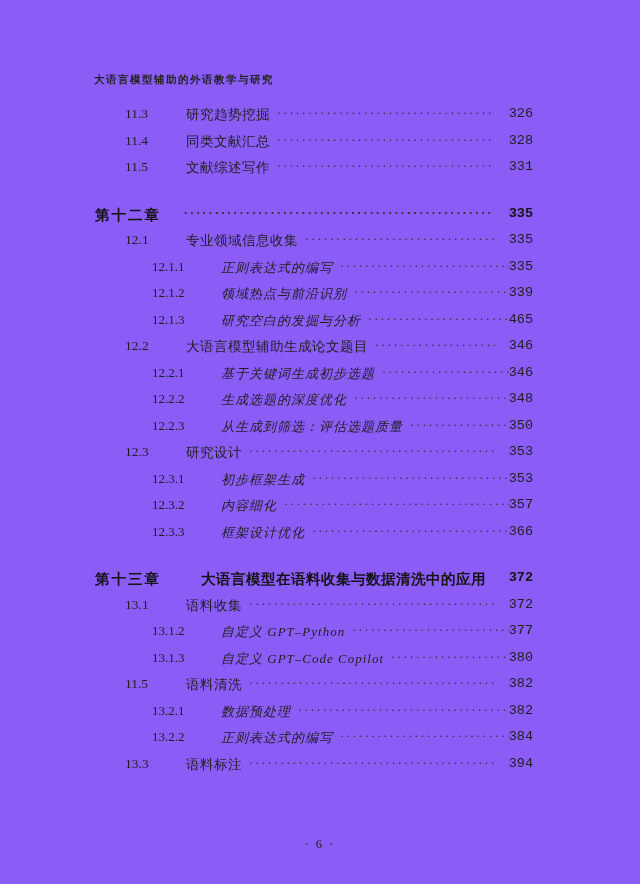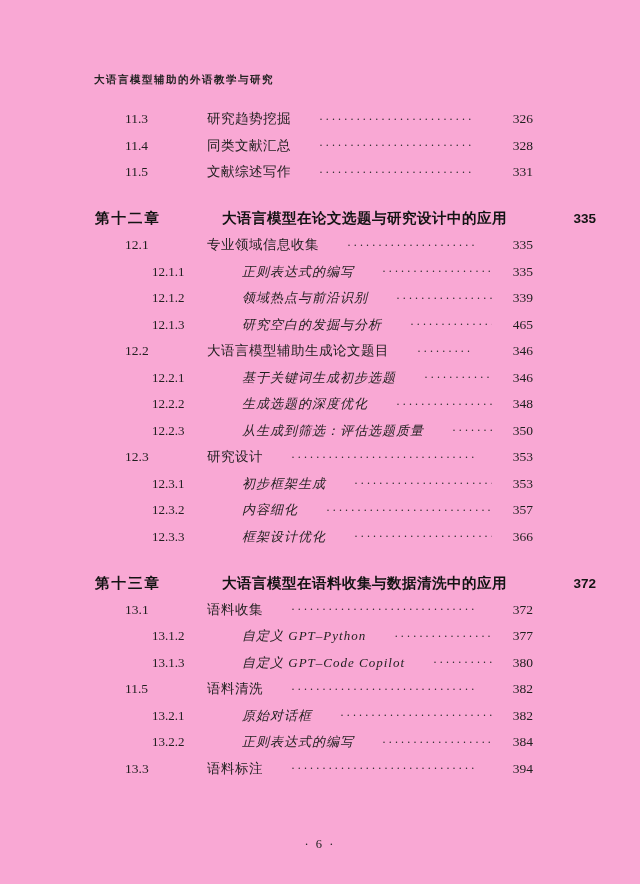--- a/index.html
+++ b/index.html
@@ -4,21 +4,21 @@
 <style>
   html, body {
     margin: 0;
     padding: 0;
     background: #ffffff;
   }
   .page {
     position: relative;
     width: 640px;
     height: 884px;
-    background: #f9a8d4;
+    background: #8b5cf6;
     color: #1f1f1f;
     font-family: "Liberation Serif", "DejaVu Serif", serif;
     overflow: hidden;
   }
   .running-header {
     position: absolute;
     left: 94px;
     top: 73px;
     font-size: 10.5px;
     font-weight: bold;
@@ -26,25 +26,24 @@
     color: #222222;
   }
   .toc {
     position: absolute;
     left: 95px;
     top: 106px;
     width: 438px;
   }
   .row {
     display: flex;
-    align-items: center;
+    align-items: flex-start;
     height: 26.5px;
     font-size: 13.5px;
     white-space: nowrap;
-    gap: 21px;
   }
   .row .num { flex: none; }
   .row .title { flex: none; letter-spacing: 0.5px; margin-left: 24px; }
   .leader {
     flex: 1 1 0;
     min-width: 0;
     overflow: hidden;
     white-space: nowrap;
     margin: 0 4px 0 7px;
     color: #2e2e2e;
@@ -56,20 +55,21 @@
   }
   .leader::after {
     content: "······················································································································································";
   }
   .pg {
     flex: none;
     width: 34px;
     text-align: right;
     font-size: 13.5px;
     font-style: normal;
+    font-family: Liberation Mono, monospace;
   }
   
   .l0 {
     font-family: "Liberation Sans", "DejaVu Sans", sans-serif;
     font-weight: bold;
     font-size: 14.5px;
     margin-top: 20px;
     color: #141414;
   }
   .l0 .num { letter-spacing: 2px; margin-right: 16px; }
@@ -115,21 +115,20 @@
     <span class="pg">328</span>
   </div>
       <div class="row l1">
     <span class="num">11.5</span>
     <span class="title">文献综述写作</span>
     <span class="leader"></span>
     <span class="pg">331</span>
   </div>
       <div class="row l0">
     <span class="num">第十二章</span>
-    <span class="title">大语言模型在论文选题与研究设计中的应用</span>
     <span class="leader"></span>
     <span class="pg">335</span>
   </div>
       <div class="row l1">
     <span class="num">12.1</span>
     <span class="title">专业领域信息收集</span>
     <span class="leader"></span>
     <span class="pg">335</span>
   </div>
       <div class="row l2">
@@ -223,21 +222,21 @@
     <span class="pg">380</span>
   </div>
       <div class="row l1">
     <span class="num">11.5</span>
     <span class="title">语料清洗</span>
     <span class="leader"></span>
     <span class="pg">382</span>
   </div>
       <div class="row l2">
     <span class="num">13.2.1</span>
-    <span class="title">原始对话框</span>
+    <span class="title">数据预处理</span>
     <span class="leader"></span>
     <span class="pg">382</span>
   </div>
       <div class="row l2">
     <span class="num">13.2.2</span>
     <span class="title">正则表达式的编写</span>
     <span class="leader"></span>
     <span class="pg">384</span>
   </div>
       <div class="row l1">

